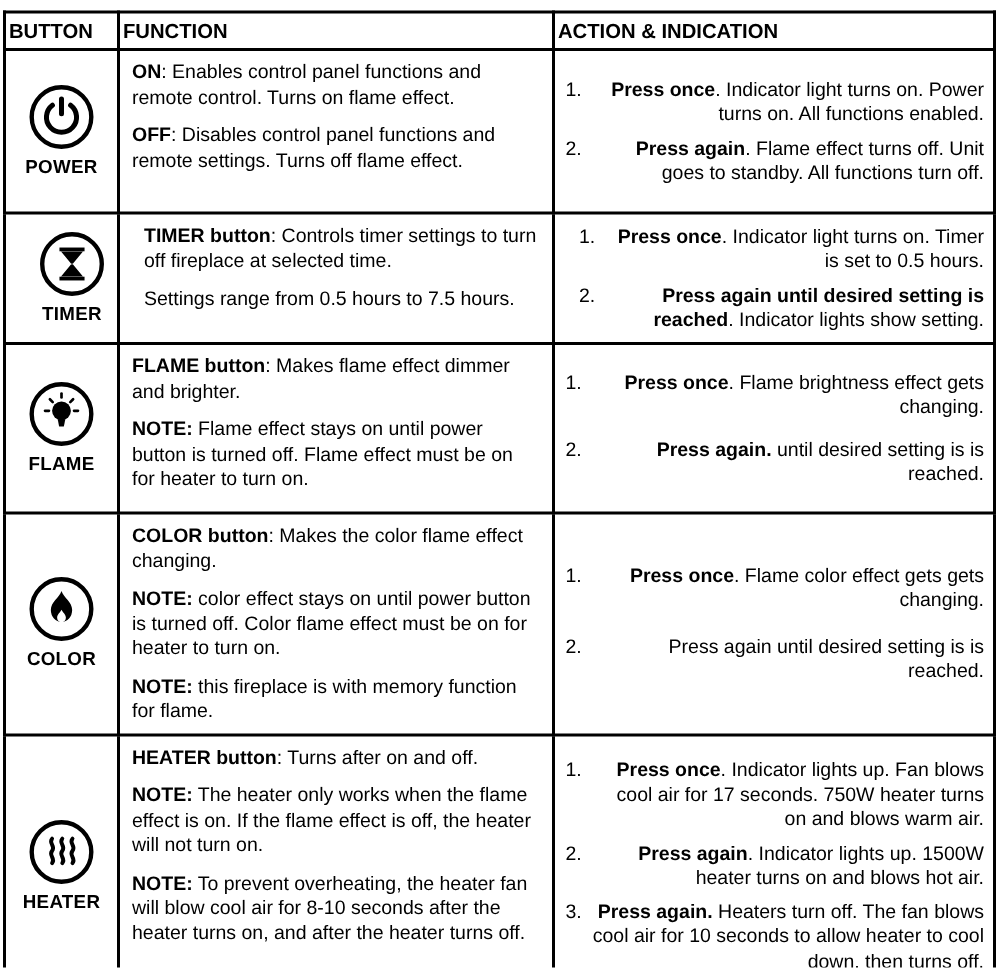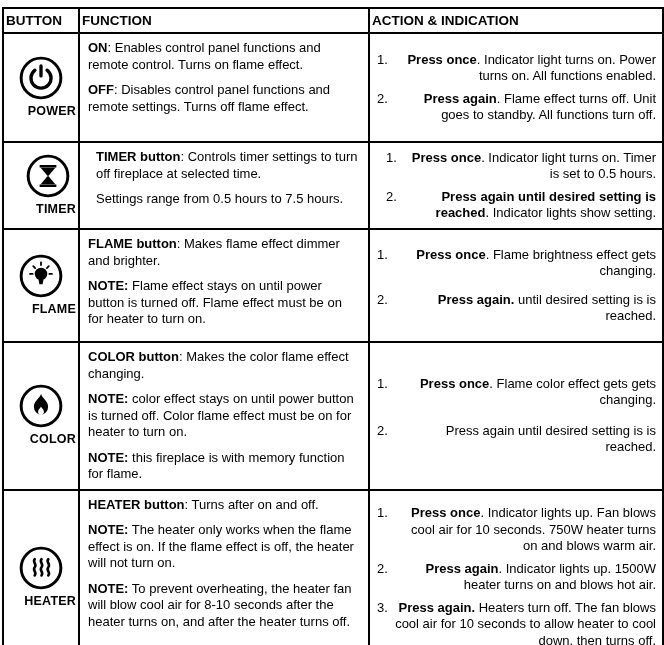--- a/index.html
+++ b/index.html
@@ -22,21 +22,21 @@
   }
   table.manual th {
     font-size: 13.5px;
     font-weight: bold;
     text-align: left;
     padding: 3px 2px;
     height: 22px;
   }
   td.fn-cell { vertical-align: top; padding: 6px 8px; }
   td.act-cell { vertical-align: middle; padding: 5px 6px 5px 7px; }
-  td.btn-cell { vertical-align: middle; text-align: right; padding: 4px 2px; }
+  td.btn-cell { vertical-align: middle; text-align: center; padding: 4px 2px; }
 
   tr.r1 td { height: 109px; }
   tr.r2 td { height: 87px; padding-left: 16px; }
   tr.r3 td { height: 113px; }
   tr.r4 td { height: 140px; margin-top: 20px; }
   tr.r5 td { height: 175px; }
 
   .btn-icon svg { width: 46px; height: 46px; display: block; margin: 0 auto; }
   .btn-label { font-weight: bold; font-size: 12.5px; margin-top: 3px; letter-spacing: 0.2px; }
 
@@ -199,21 +199,21 @@
           <div class="btn-label">HEATER</div>
         </td>
         <td class="fn-cell">
           <p class="para"><b>HEATER button</b><span>: Turns after on and off.</span></p>
           <p class="para"><b>NOTE:</b><span> The heater only works when the flame effect is on. If the flame effect is off, the heater will not turn on.</span></p>
           <p class="para"><b>NOTE:</b><span> To prevent overheating, the heater fan will blow cool air for 8-10 seconds after the heater turns on, and after the heater turns off.</span></p>
         </td>
         <td class="act-cell">
           <div class="action">
               <span class="num">1.</span>
-              <span class="atxt"><b>Press once</b><span>. Indicator lights up. Fan blows cool air for 10 seconds. 750W heater turns on and blows warm air.</span></span>
+              <span class="atxt"><b>Press once</b><span>. Indicator lights up. Fan blows cool air for 17 seconds. 750W heater turns on and blows warm air.</span></span>
             </div>
           <div class="action">
               <span class="num">2.</span>
               <span class="atxt"><b>Press again</b><span>. Indicator lights up. 1500W heater turns on and blows hot air.</span></span>
             </div>
           <div class="action">
               <span class="num">3.</span>
               <span class="atxt"><b>Press again.</b><span> Heaters turn off. The fan blows cool air for 10 seconds to allow heater to cool down, then turns off.</span></span>
             </div>
         </td>

